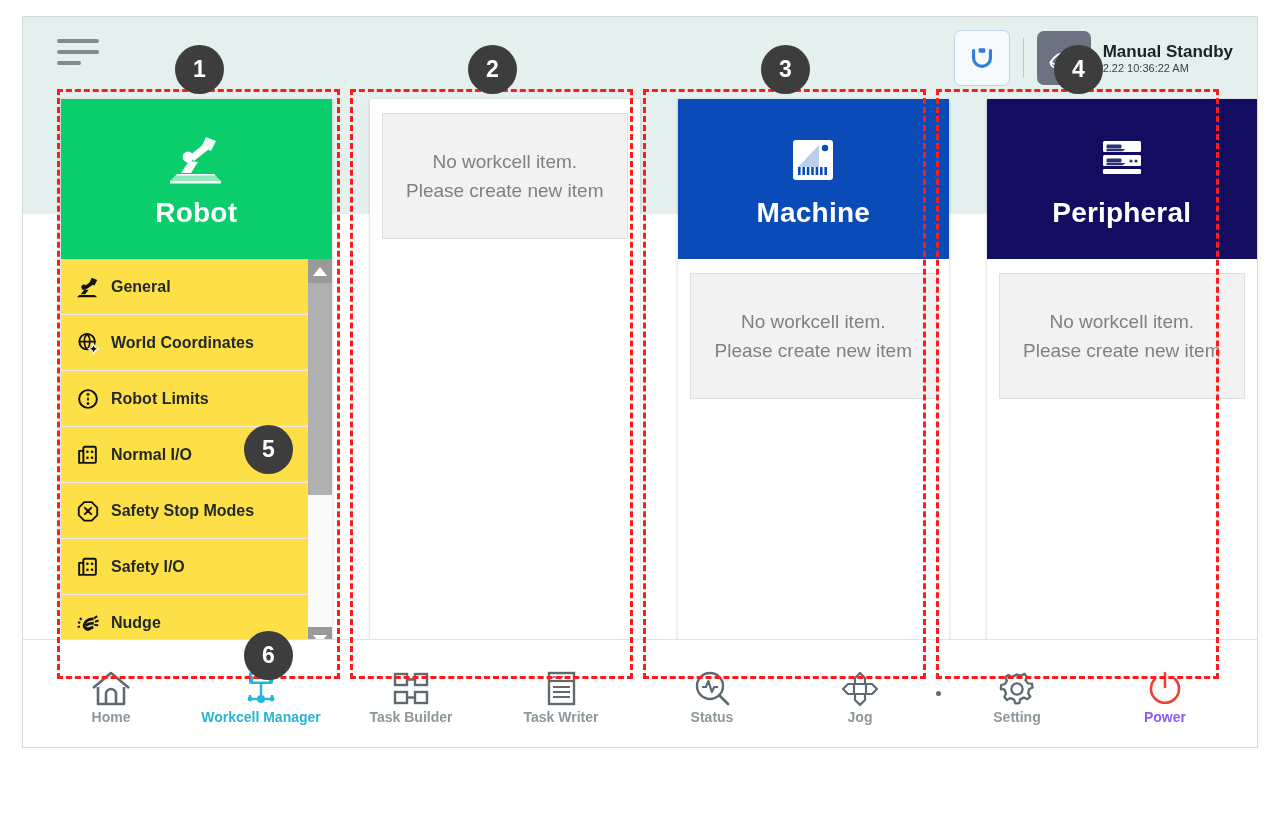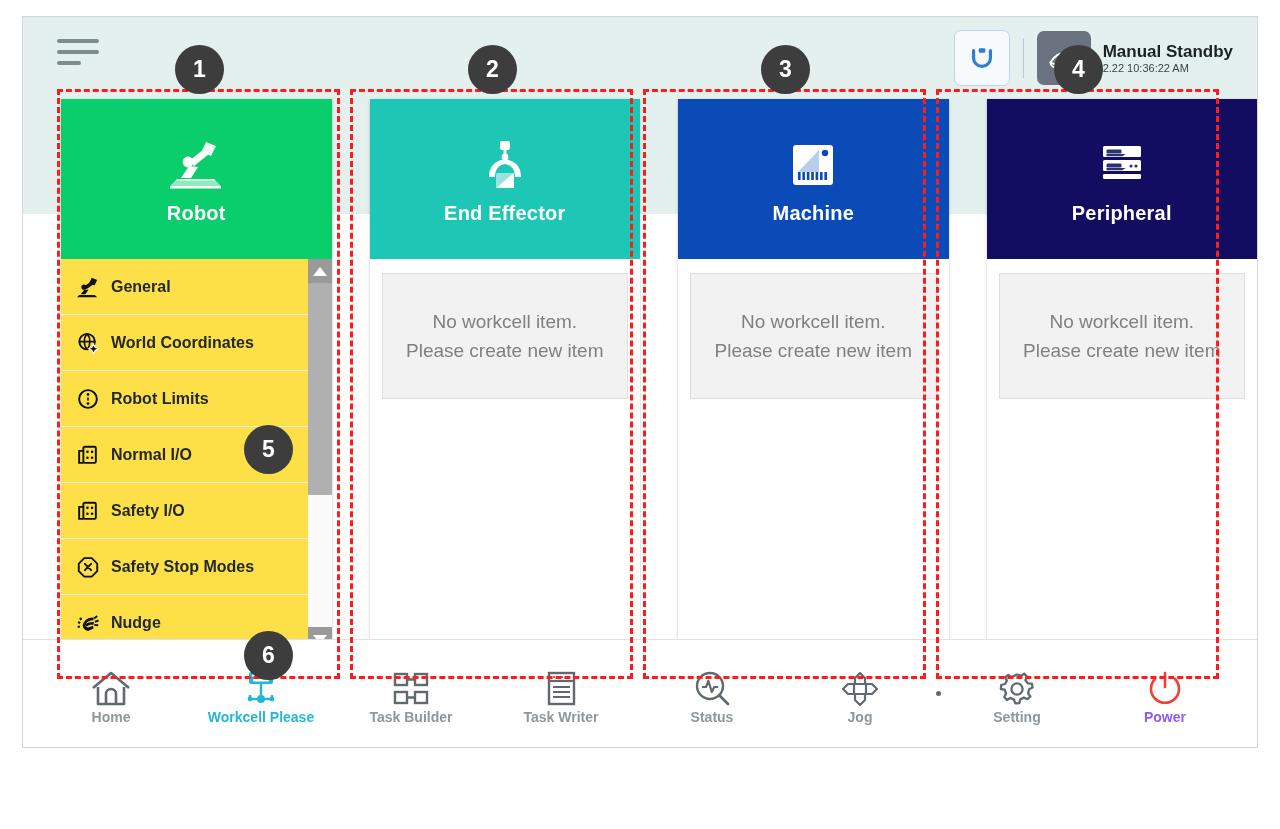--- a/index.html
+++ b/index.html
@@ -71,21 +71,21 @@
     box-shadow:0 1px 3px rgba(0,0,0,.22);
     background:#ffffff;
     height:588px;
   }
   .col-header{
     height:160px;flex:0 0 160px;
     display:flex;flex-direction:column;align-items:center;justify-content:center;
     color:#ffffff;cursor:pointer;
   }
   .col-header .ic{height:62px;display:flex;align-items:center;justify-content:center;margin-bottom:6px;}
-  .col-title{font-size:20px;font-weight:bold;letter-spacing:.2px;}
+  .col-title{font-size:28px;font-weight:bold;letter-spacing:.2px;}
   .col-body{
     flex:1 1 auto;background:#ffffff;position:relative;overflow:hidden;
   }
   .col-footer{
     height:36px;flex:0 0 36px;background:#e6e6e6;
     display:flex;align-items:center;justify-content:center;cursor:pointer;
   }
   .plus{
     color:#1a7fd4;font-size:30px;font-weight:bold;line-height:1;
     font-family:"Liberation Sans", sans-serif;
@@ -266,45 +266,45 @@
                   <path d="M8 8.5 H3.4 V21.5 H8" fill="none" stroke="#111" stroke-width="2.1"></path>
                 </svg>
               </span>
               <span class="rlabel">Normal I/O</span>
               <span class="lock"></span>
             </div>
 
             <div class="row">
               <span class="ric">
                 <svg width="24" height="24" viewBox="0 0 26 26">
+                  <path d="M9 3.4 h8 l6 6 v8 l-6 6 h-8 l-6 -6 v-8 z" fill="none" stroke="#111" stroke-width="2"></path>
+                  <path d="M9.6 9.6 L16.4 16.4 M16.4 9.6 L9.6 16.4" stroke="#111" stroke-width="2.1" stroke-linecap="round"></path>
+                </svg>
+              </span>
+              <span class="rlabel">Safety Stop Modes</span>
+              <span class="lock">
+                <svg width="18" height="19" viewBox="0 0 18 19">
+                  <path d="M4.6 8 V5.6 a4.4 4.4 0 0 1 8.8 0 V8" fill="none" stroke="#111" stroke-width="2.2"></path>
+                  <rect x="2.2" y="8" width="13.6" height="9.6" rx="1.3" fill="#111"></rect>
+                </svg>
+              </span>
+            </div>
+
+            <div class="row">
+              <span class="ric">
+                <svg width="24" height="24" viewBox="0 0 26 26">
                   <rect x="8" y="4" width="13.5" height="17.5" rx="1.4" fill="none" stroke="#111" stroke-width="2.1"></rect>
                   <circle cx="12.4" cy="9.6" r="1.4" fill="#111"></circle>
                   <circle cx="17.4" cy="9.6" r="1.4" fill="#111"></circle>
                   <circle cx="12.4" cy="16" r="1.4" fill="#111"></circle>
                   <circle cx="17.4" cy="16" r="1.4" fill="#111"></circle>
                   <path d="M8 8.5 H3.4 V21.5 H8" fill="none" stroke="#111" stroke-width="2.1"></path>
                 </svg>
               </span>
               <span class="rlabel">Safety I/O</span>
-              <span class="lock">
-                <svg width="18" height="19" viewBox="0 0 18 19">
-                  <path d="M4.6 8 V5.6 a4.4 4.4 0 0 1 8.8 0 V8" fill="none" stroke="#111" stroke-width="2.2"></path>
-                  <rect x="2.2" y="8" width="13.6" height="9.6" rx="1.3" fill="#111"></rect>
-                </svg>
-              </span>
-            </div>
-
-            <div class="row">
-              <span class="ric">
-                <svg width="24" height="24" viewBox="0 0 26 26">
-                  <path d="M9 3.4 h8 l6 6 v8 l-6 6 h-8 l-6 -6 v-8 z" fill="none" stroke="#111" stroke-width="2"></path>
-                  <path d="M9.6 9.6 L16.4 16.4 M16.4 9.6 L9.6 16.4" stroke="#111" stroke-width="2.1" stroke-linecap="round"></path>
-                </svg>
-              </span>
-              <span class="rlabel">Safety Stop Modes</span>
               <span class="lock">
                 <svg width="18" height="19" viewBox="0 0 18 19">
                   <path d="M4.6 8 V5.6 a4.4 4.4 0 0 1 8.8 0 V8" fill="none" stroke="#111" stroke-width="2.2"></path>
                   <rect x="2.2" y="8" width="13.6" height="9.6" rx="1.3" fill="#111"></rect>
                 </svg>
               </span>
             </div>
 
             <div class="row">
               <span class="ric">
@@ -337,35 +337,20 @@
               <span class="sarrow down"></span>
             </div>
           </div>
         </div>
         <div class="col-footer">
           <span class="plus">+</span>
         </div>
       </div>
 
       <div class="col">
-        <div class="col-header" style="background:#1ec6b6">
-          <div class="ic">
-            <svg width="52" height="56" viewBox="0 0 52 56">
-              <g fill="#ffffff">
-                <rect x="21" y="4" width="10" height="9" rx="2"></rect>
-                <path d="M26 13 l0 5" stroke="#fff" stroke-width="3"></path>
-                <circle cx="26" cy="20" r="3.4"></circle>
-                <path d="M26 22 C14 24 10 31 10 40 h6 c0 -8 4 -12 10 -13 6 1 10 5 10 13 h6 c0 -9 -4 -16 -16 -18 z"></path>
-                <rect x="17" y="36" width="18" height="15" rx="1.6" opacity=".55"></rect>
-                <path d="M17 51 L35 36 v15 z" opacity=".95"></path>
-              </g>
-            </svg>
-          </div>
-          <div class="col-title">End Effector</div>
-        </div>
         <div class="col-body">
           <div class="empty-box">
             <div>No workcell item.</div>
             <div>Please create new item</div>
           </div>
         </div>
         <div class="col-footer">
           <span class="plus">+</span>
         </div>
       </div>
@@ -453,21 +438,21 @@
             <rect x="14" y="10" width="16" height="2.6" rx="1.3" fill="#ffffff"></rect>
             <circle cx="14.6" cy="6.6" r="1.5" fill="#ffffff"></circle>
             <path d="M22 15 V26" stroke="#23b6d6" stroke-width="2.4"></path>
             <path d="M11 30 H33" stroke="#23b6d6" stroke-width="2.4"></path>
             <path d="M11 30 V26 M33 30 V26" stroke="#23b6d6" stroke-width="2.4"></path>
             <circle cx="22" cy="30" r="4" fill="#23b6d6"></circle>
             <circle cx="11" cy="30" r="2.4" fill="#23b6d6"></circle>
             <circle cx="33" cy="30" r="2.4" fill="#23b6d6"></circle>
           </svg>
         </span>
-        <span class="nlbl">Workcell Please</span>
+        <span class="nlbl">Workcell Manager</span>
       </div>
 
       <div class="nitem">
         <span class="nic">
           <svg width="44" height="40" viewBox="0 0 44 40">
             <rect x="6" y="5" width="12" height="11" fill="none" stroke="#5f6a70" stroke-width="2.4"></rect>
             <rect x="26" y="5" width="12" height="11" fill="none" stroke="#5f6a70" stroke-width="2.4"></rect>
             <rect x="6" y="23" width="12" height="11" fill="none" stroke="#5f6a70" stroke-width="2.4"></rect>
             <rect x="26" y="23" width="12" height="11" fill="none" stroke="#5f6a70" stroke-width="2.4"></rect>
             <path d="M18 10.5 H26 M18 28.5 H26" stroke="#5f6a70" stroke-width="2.4"></path>

